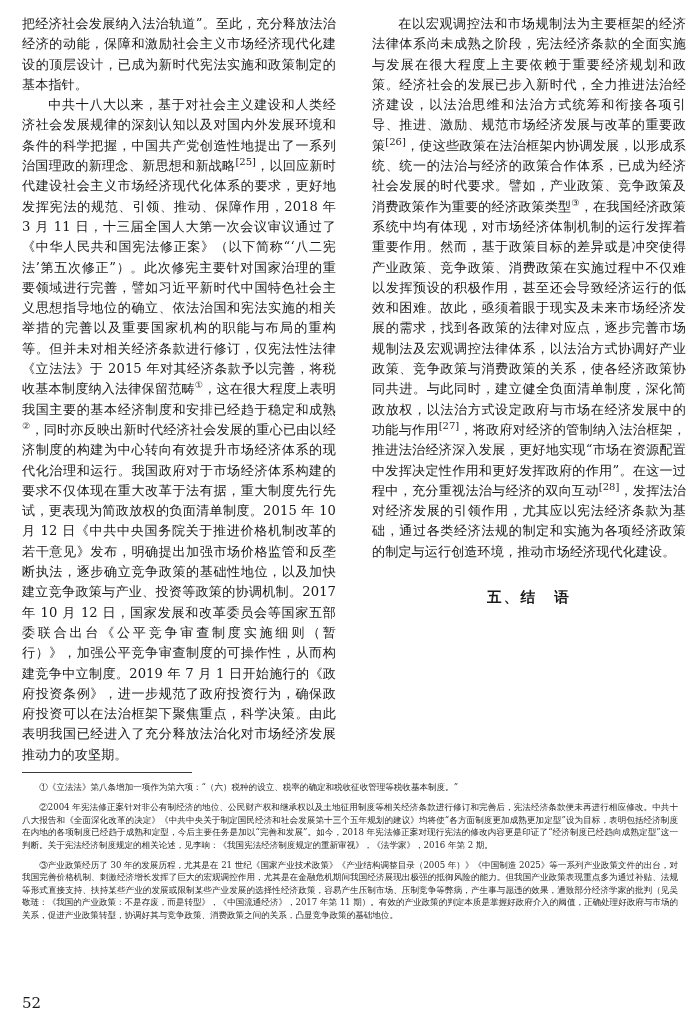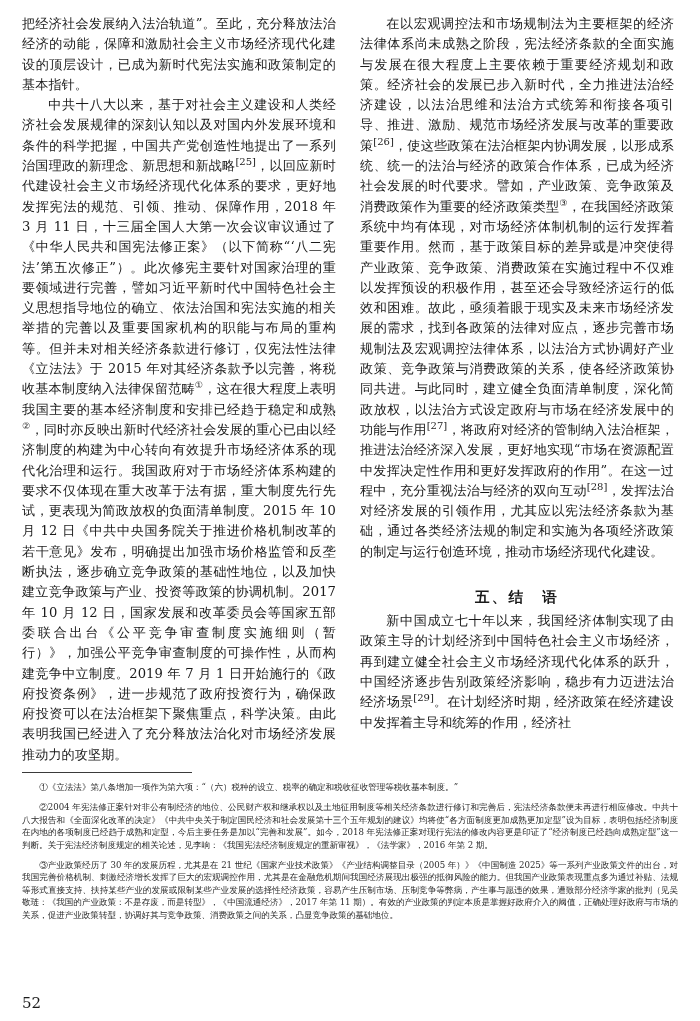--- a/index.html
+++ b/index.html
@@ -21,21 +21,21 @@
     inset: 0;
     width: 700px;
     height: 1021px;
     box-sizing: border-box;
     padding: 14px 22px 0 22px;
   }
 
   
   #columns {
     display: flex;
-    gap: 24px;
+    gap: 36px;
     height: 745px;
   }
   .column {
     width: 314px;
     flex: 0 0 314px;
   }
 
   p.body-para {
     margin: 0;
     text-indent: 2em;
@@ -56,21 +56,21 @@
     line-height: 0;
     letter-spacing: 0;
   }
   sup.fnmark {
     font-size: 9.2px;
     vertical-align: super;
     line-height: 0;
   }
 
   h2.section-heading {
-    margin: 26px 0 4px 0;
+    margin: 26px 0 32px 0;
     text-align: center;
     font-size: 14.6px;
     font-weight: bold;
     letter-spacing: 2.2px;
     font-family: "DejaVu Sans", "Liberation Sans", sans-serif;
   }
 
   
   #footnotes {
     position: absolute;
@@ -119,21 +119,20 @@
       <p class="body-para"><span>中共十八大以来，基于对社会主义建设和人类经济社会发展规律的深刻认知以及对国内外发展环境和条件的科学把握，中国共产党创造性地提出了一系列治国理政的新理念、新思想和新战略</span><sup class="ref">[25]</sup><span>，以回应新时代建设社会主义市场经济现代化体系的要求，更好地发挥宪法的规范、引领、推动、保障作用，2018 年 3 月 11 日，十三届全国人大第一次会议审议通过了《中华人民共和国宪法修正案》（以下简称“‘八二宪法’第五次修正”）。此次修宪主要针对国家治理的重要领域进行完善，譬如习近平新时代中国特色社会主义思想指导地位的确立、依法治国和宪法实施的相关举措的完善以及重要国家机构的职能与布局的重构等。但并未对相关经济条款进行修订，仅宪法性法律《立法法》于 2015 年对其经济条款予以完善，将税收基本制度纳入法律保留范畴</span><sup class="fnmark">①</sup><span>，这在很大程度上表明我国主要的基本经济制度和安排已经趋于稳定和成熟</span><sup class="fnmark">②</sup><span>，同时亦反映出新时代经济社会发展的重心已由以经济制度的构建为中心转向有效提升市场经济体系的现代化治理和运行。我国政府对于市场经济体系构建的要求不仅体现在重大改革于法有据，重大制度先行先试，更表现为简政放权的负面清单制度。2015 年 10 月 12 日《中共中央国务院关于推进价格机制改革的若干意见》发布，明确提出加强市场价格监管和反垄断执法，逐步确立竞争政策的基础性地位，以及加快建立竞争政策与产业、投资等政策的协调机制。2017 年 10 月 12 日，国家发展和改革委员会等国家五部委联合出台《公平竞争审查制度实施细则（暂行）》，加强公平竞争审查制度的可操作性，从而构建竞争中立制度。2019 年 7 月 1 日开始施行的《政府投资条例》，进一步规范了政府投资行为，确保政府投资可以在法治框架下聚焦重点，科学决策。由此表明我国已经进入了充分释放法治化对市场经济发展推动力的攻坚期。</span></p>
 
     </div>
 
     <div class="column">
 
       <p class="body-para"><span>在以宏观调控法和市场规制法为主要框架的经济法律体系尚未成熟之阶段，宪法经济条款的全面实施与发展在很大程度上主要依赖于重要经济规划和政策。经济社会的发展已步入新时代，全力推进法治经济建设，以法治思维和法治方式统筹和衔接各项引导、推进、激励、规范市场经济发展与改革的重要政策</span><sup class="ref">[26]</sup><span>，使这些政策在法治框架内协调发展，以形成系统、统一的法治与经济的政策合作体系，已成为经济社会发展的时代要求。譬如，产业政策、竞争政策及消费政策作为重要的经济政策类型</span><sup class="fnmark">③</sup><span>，在我国经济政策系统中均有体现，对市场经济体制机制的运行发挥着重要作用。然而，基于政策目标的差异或是冲突使得产业政策、竞争政策、消费政策在实施过程中不仅难以发挥预设的积极作用，甚至还会导致经济运行的低效和困难。故此，亟须着眼于现实及未来市场经济发展的需求，找到各政策的法律对应点，逐步完善市场规制法及宏观调控法律体系，以法治方式协调好产业政策、竞争政策与消费政策的关系，使各经济政策协同共进。与此同时，建立健全负面清单制度，深化简政放权，以法治方式设定政府与市场在经济发展中的功能与作用</span><sup class="ref">[27]</sup><span>，将政府对经济的管制纳入法治框架，推进法治经济深入发展，更好地实现“市场在资源配置中发挥决定性作用和更好发挥政府的作用”。在这一过程中，充分重视法治与经济的双向互动</span><sup class="ref">[28]</sup><span>，发挥法治对经济发展的引领作用，尤其应以宪法经济条款为基础，通过各类经济法规的制定和实施为各项经济政策的制定与运行创造环境，推动市场经济现代化建设。</span></p>
 
       <h2 class="section-heading">五、结　语</h2>
 
-      <p class="body-para"><span>新中国成立七十年以来，我国经济体制实现了由政策主导的计划经济到中国特色社会主义市场经济，再到建立健全社会主义市场经济现代化体系的跃升，中国经济逐步告别政策经济影响，稳步有力迈进法治经济场景</span><sup class="ref">[29]</sup><span>。在计划经济时期，经济政策在经济建设中发挥着主导和统筹的作用，经济社</span></p>
 
     </div>
   </div>
 
   <div id="footnotes">
     <div id="footnote-rule"></div>
 
     <p class="footnote"><span>①</span><span>《立法法》第八条增加一项作为第六项：“（六）税种的设立、税率的确定和税收征收管理等税收基本制度。”</span></p>
 
     <p class="footnote"><span>②</span><span>2004 年宪法修正案针对非公有制经济的地位、公民财产权和继承权以及土地征用制度等相关经济条款进行修订和完善后，宪法经济条款便未再进行相应修改。中共十八大报告和《全面深化改革的决定》《中共中央关于制定国民经济和社会发展第十三个五年规划的建议》均将使“各方面制度更加成熟更加定型”设为目标，表明包括经济制度在内地的各项制度已经趋于成熟和定型，今后主要任务是加以“完善和发展”。如今，2018 年宪法修正案对现行宪法的修改内容更是印证了“经济制度已经趋向成熟定型”这一判断。关于宪法经济制度规定的相关论述，见李响：《我国宪法经济制度规定的重新审视》，《法学家》，2016 年第 2 期。</span></p>

